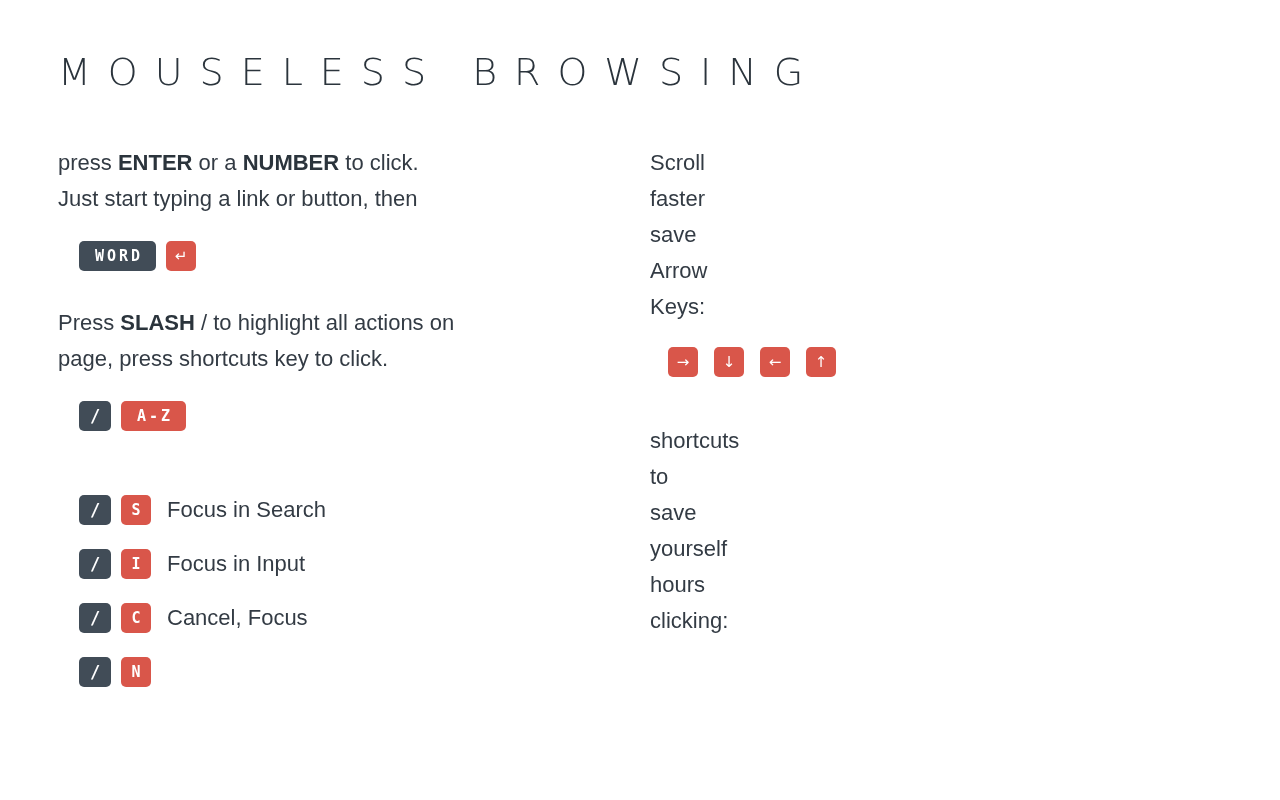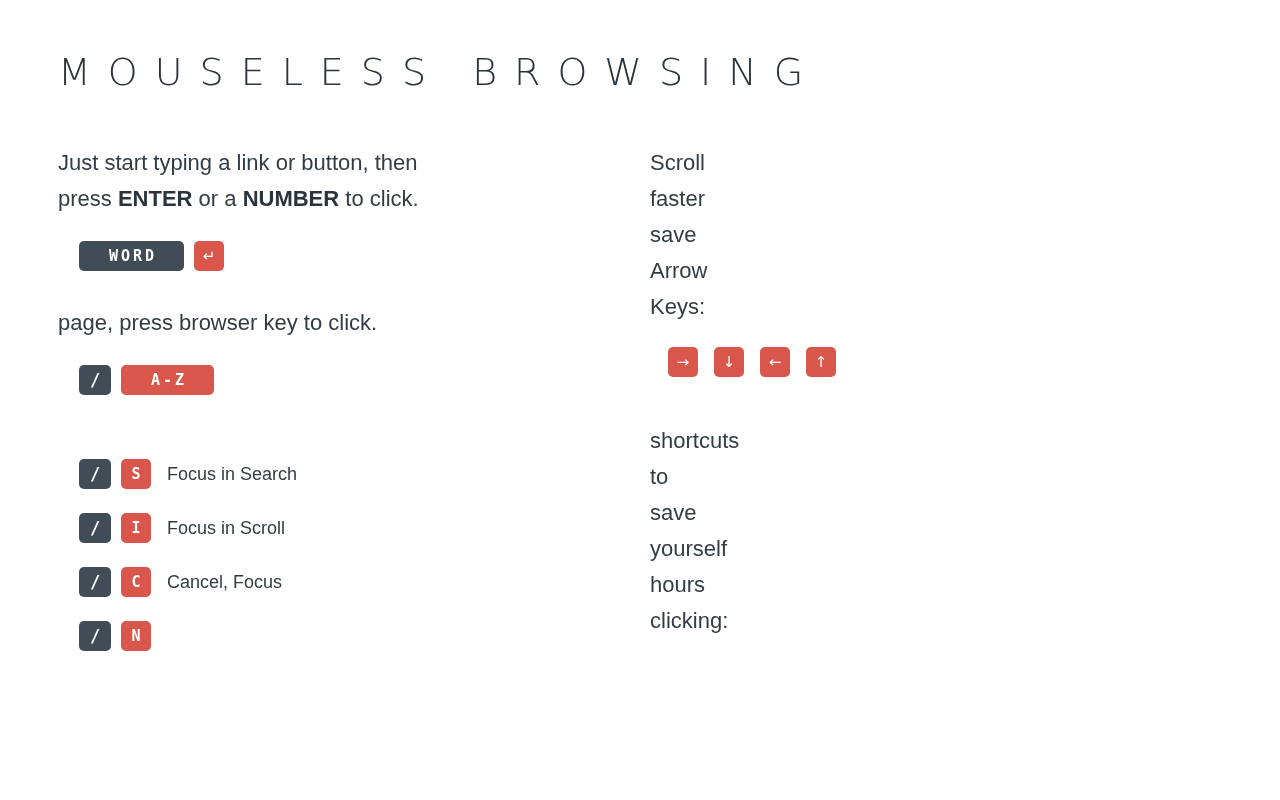--- a/index.html
+++ b/index.html
@@ -75,21 +75,21 @@
   .sp-5 { height: 46px; }
   .sp-6 { height: 22px; }
 
   
   .key {
     display: inline-flex;
     align-items: center;
     justify-content: center;
     height: 30px;
     min-width: 30px;
-    padding: 0 27px;
+    padding: 0 13px;
     border-radius: 5px;
     font-family: "DejaVu Sans Mono", "Liberation Mono", monospace;
     font-size: 15px;
     font-weight: 700;
     letter-spacing: 3px;
     text-indent: 3px;
     color: #ffffff;
     line-height: 1;
     white-space: nowrap;
     user-select: none;
@@ -121,21 +121,21 @@
     width: 32px;
     min-width: 32px;
     letter-spacing: 0;
     text-indent: 0;
     font-size: 17px;
   }
   .gap-m  { width: 16px; flex: none; }
   .gap-k  { width: 10px; flex: none; }
 
   .mnemonic-label {
-    font-size: 18px;
+    font-size: 22px;
     color: #333b44;
     line-height: 30px;
     white-space: nowrap;
   }
 
   .mn-row {
     display: flex;
     align-items: center;
     height: 30px;
     margin-bottom: 24px;
@@ -158,38 +158,41 @@
 <div class="page">
 
   <div class="page-title">MOUSELESS BROWSING</div>
 
   <div class="columns">
 
     <div class="col-left">
 
       <div class="block">
         <div class="para">
-          <div><span>Just start typing a link or button, then</span></div>
           <div>
             <span>press </span><b>ENTER</b><span> or a </span><b>NUMBER</b><span> to click.</span>
           </div>
+          <div><span>Just start typing a link or button, then</span></div>
         </div>
         <div class="sp-1"></div>
         <div class="keyrow indent">
           <span class="key dark">WORD</span>
           <span class="gap-k"></span>
           <span class="key red glyph">↵</span>
         </div>
       </div>
 
       <div class="sp-2"></div>
 
       <div class="block">
         <div class="para">
-          <div><span>page, press browser key to click.</span></div>
+          <div>
+            <span>Press </span><b>SLASH</b><span> / to highlight all actions on</span>
+          </div>
+          <div><span>page, press shortcuts key to click.</span></div>
         </div>
         <div class="sp-1"></div>
         <div class="keyrow indent">
           <span class="key dark slash">/</span>
           <span class="gap-k"></span>
           <span class="key red">A-Z</span>
         </div>
       </div>
 
       <div class="sp-5"></div>
@@ -204,21 +207,21 @@
             <span class="key red sq">S</span>
             <span class="gap-m"></span>
             <span class="mnemonic-label">Focus in Search</span>
           </div>
 
           <div class="mn-row">
             <span class="key dark slash">/</span>
             <span class="gap-k"></span>
             <span class="key red sq">I</span>
             <span class="gap-m"></span>
-            <span class="mnemonic-label">Focus in Scroll</span>
+            <span class="mnemonic-label">Focus in Input</span>
           </div>
 
           <div class="mn-row">
             <span class="key dark slash">/</span>
             <span class="gap-k"></span>
             <span class="key red sq">C</span>
             <span class="gap-m"></span>
             <span class="mnemonic-label">Cancel, Focus</span>
           </div>
 

